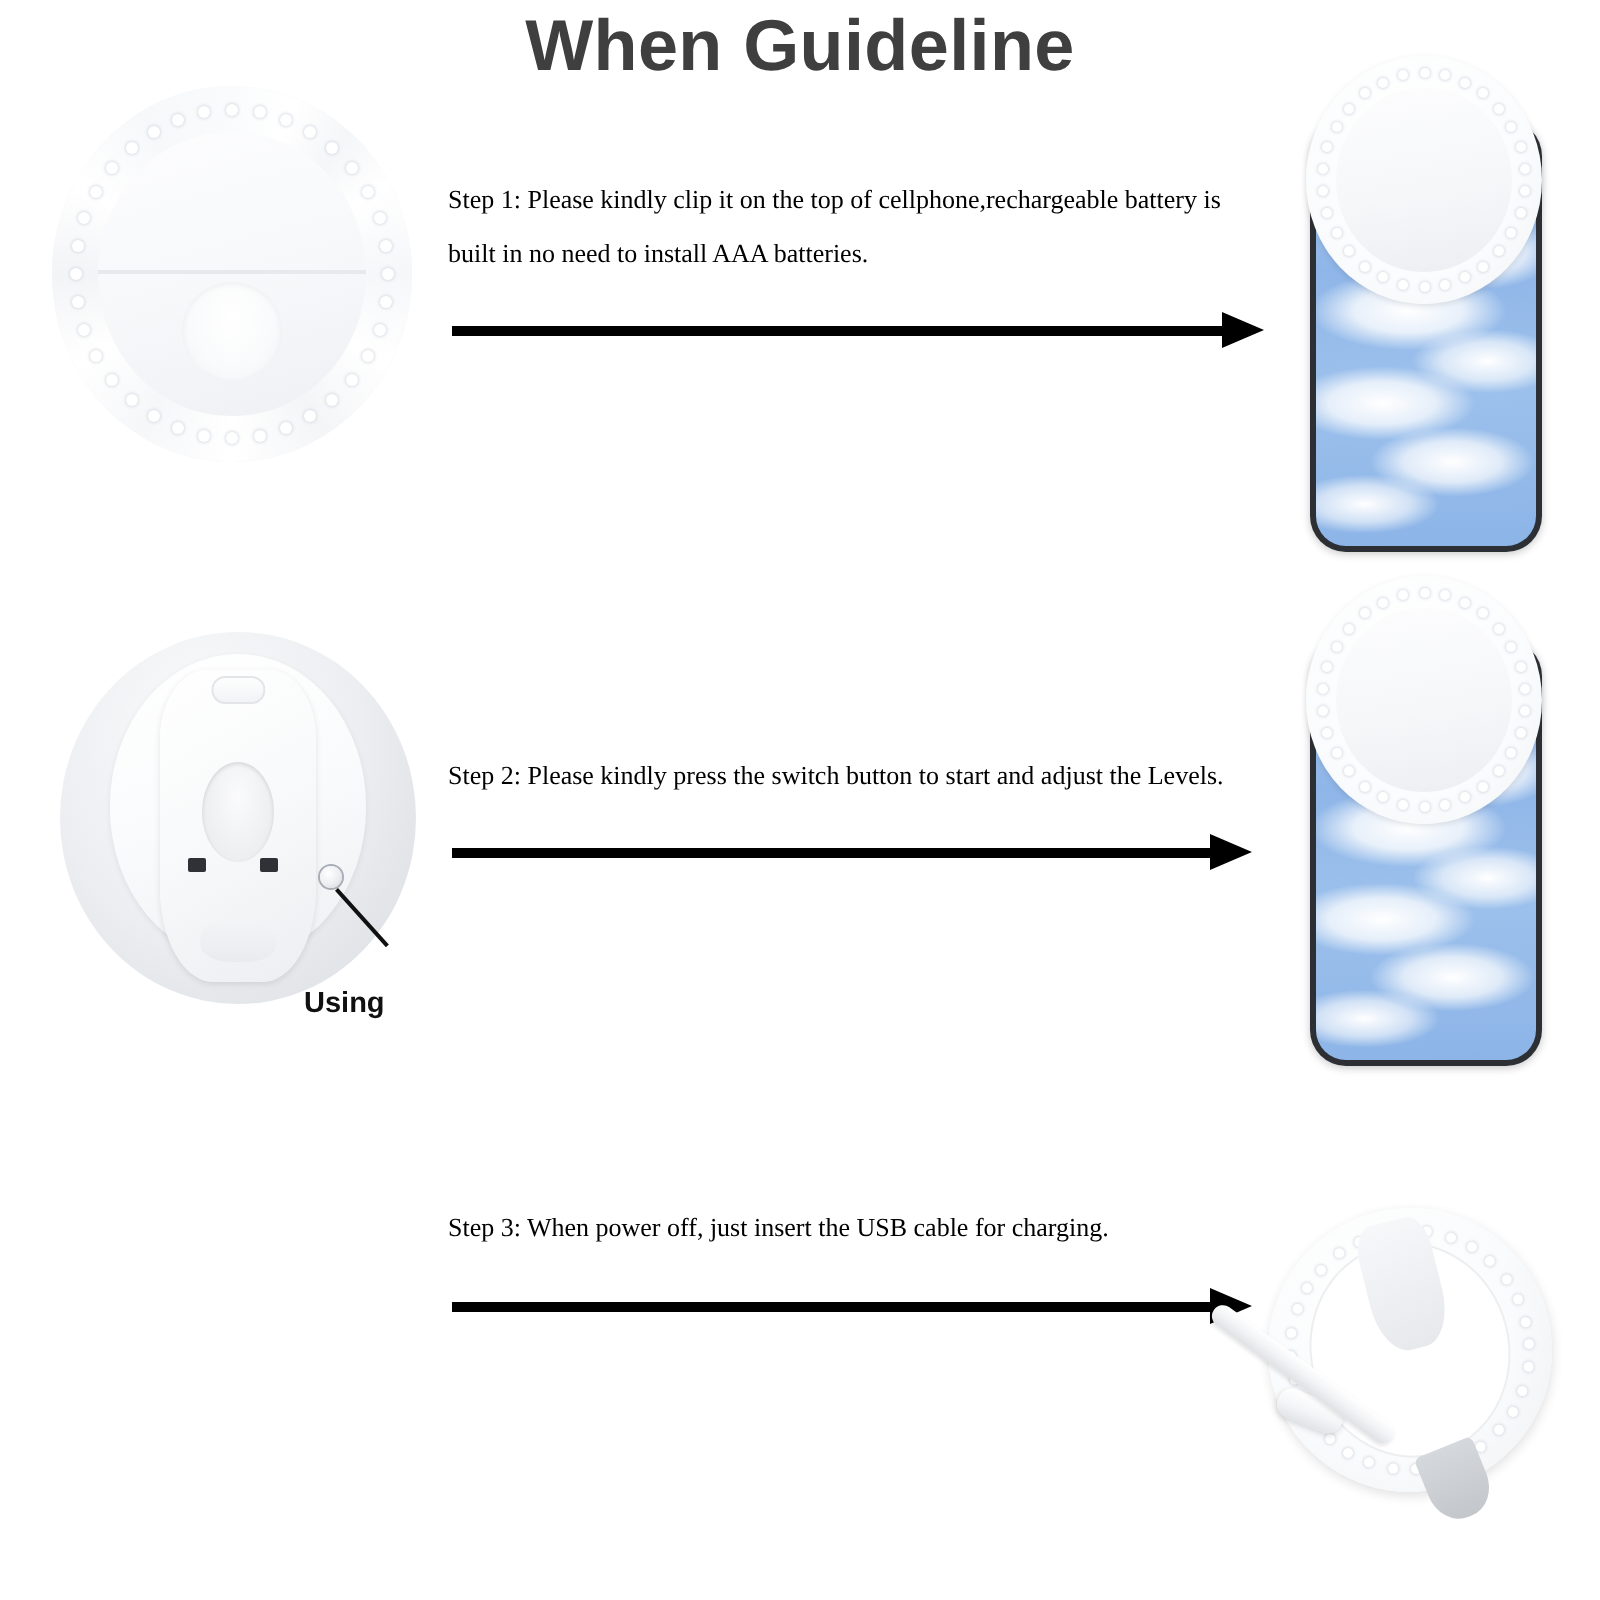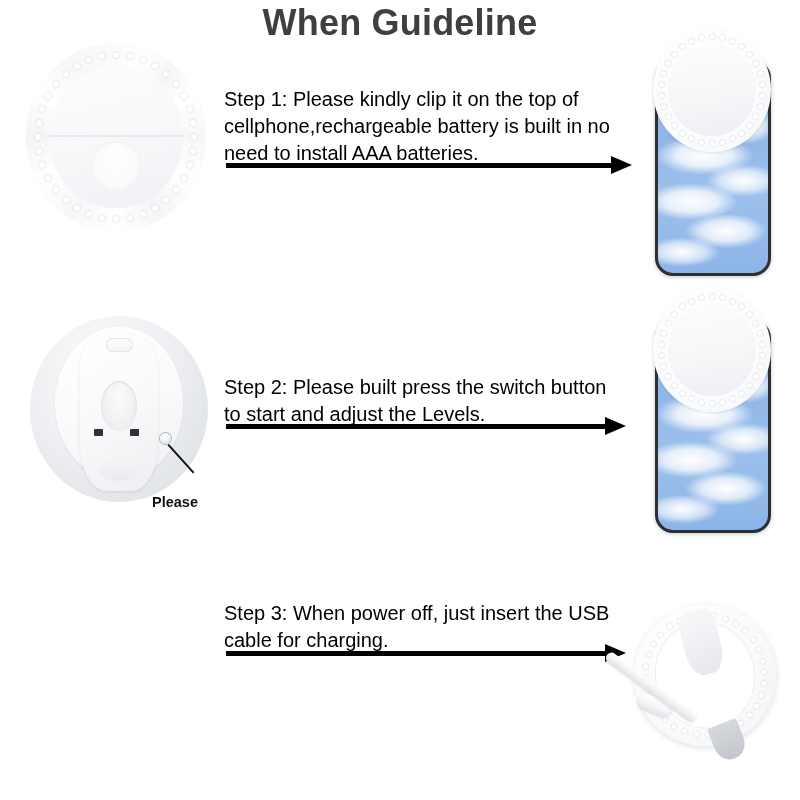--- a/index.html
+++ b/index.html
@@ -32,24 +32,24 @@
     font-size: 36px;
     font-weight: bold;
     letter-spacing: 0.2px;
     color: #3f3f3f;
     font-family: "Liberation Sans", sans-serif;
   }
 
   
   .step-text {
     position: absolute;
-    font-size: 20px;
+    font-size: 13px;
     line-height: 27px;
     color: #000000;
-    font-family: Liberation Sans, sans-serif;
+    font-family: Liberation Serif, serif;
     white-space: pre-line;
   }
   #step1-text { left: 224px; top: 86px;  width: 410px; }
   #step2-text { left: 224px; top: 374px; width: 400px; }
   #step3-text { left: 224px; top: 600px; width: 400px; }
 
   
   .arrow {
     position: absolute;
     height: 22px;
@@ -532,23 +532,23 @@
     <div class="back-clip-body">
       <div class="back-clip-tab"></div>
       <div class="back-clip-hole"></div>
       <div class="back-clip-pad"></div>
     </div>
     <div class="contact-pad" style="left:36%; top:60.5%;"></div>
     <div class="contact-pad" style="left:56%; top:60.5%;"></div>
     <div class="switch-button" style="left:73%; top:63%;"></div>
     <div class="callout-line" style="left:78%; top:69%; width:38px; height:1.6px; transform: rotate(48deg);"></div>
   </div>
-  <div class="callout-label" style="left:152px; top:494px;">Please</div>
-
-  <div class="step-text" id="step2-text">Step 2: Please built press the switch button to start and adjust the Levels.</div>
+  <div class="callout-label" style="left:152px; top:494px;">Using</div>
+
+  <div class="step-text" id="step2-text">Step 2: Please kindly press the switch button to start and adjust the Levels.</div>
 
   <div class="arrow" id="arrow2">
     <div class="shaft"></div>
     <div class="head"></div>
   </div>
 
   <div class="phone" id="phone2">
     <div class="phone-screen"></div>
     <div class="phone-notch">
       <div class="notch-speaker"></div>

